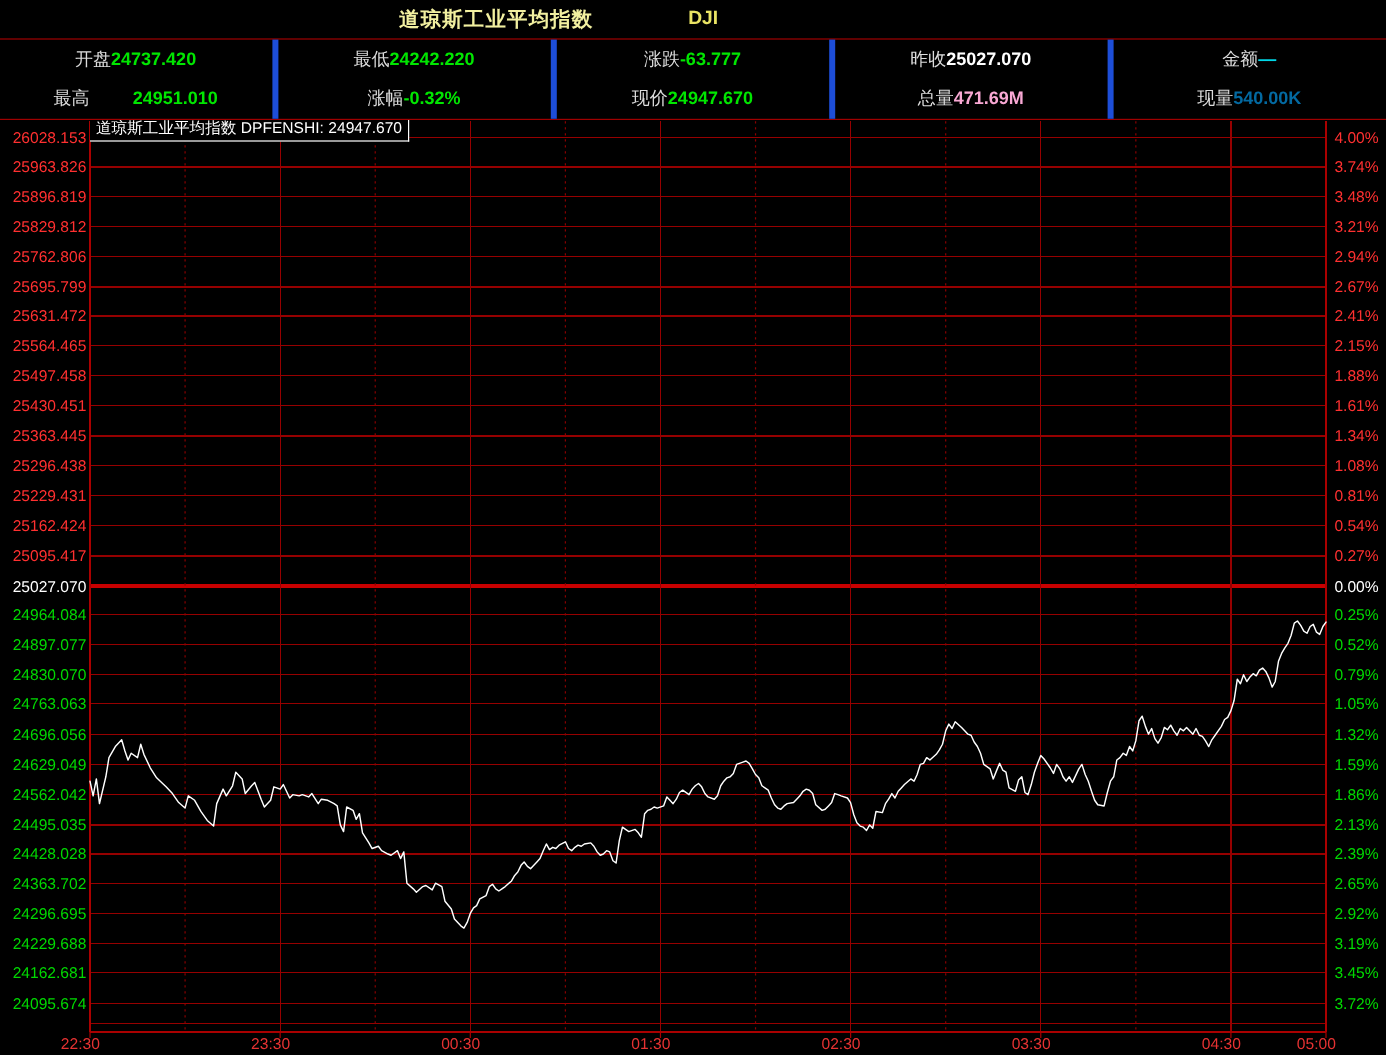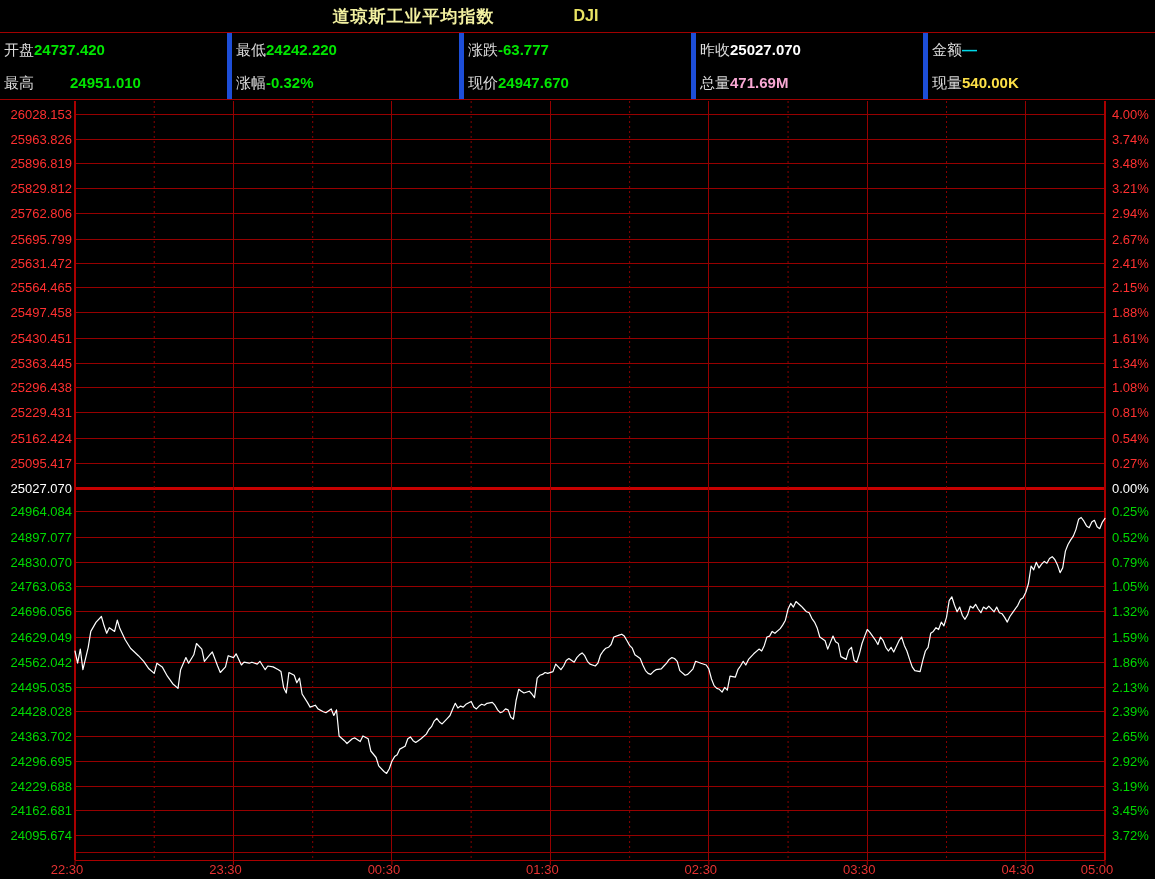--- a/index.html
+++ b/index.html
@@ -8,21 +8,21 @@
   .title-bar{position:absolute;left:0;top:0;width:1155px;height:32px;display:flex;
              justify-content:center;align-items:center;z-index:3;}
   .title-inner{display:flex;align-items:center;transform:translateX(-112px);}
   .main-title{color:#f2f0a0;font-size:17px;font-weight:bold;letter-spacing:1px;}
   .symbol{color:#eae464;font-size:16px;font-weight:bold;margin-left:55px;padding-left:24px;}
   .quote-panel{position:absolute;left:0;top:32px;width:1155px;height:68px;
                border-top:1px solid #a00000;border-bottom:1px solid #a00000;
                display:flex;z-index:3;background:#000;box-sizing:border-box;}
   .quote-col{flex:1 1 0;box-sizing:border-box;}
   .quote-col + .quote-col{border-left:5px solid #1d4ed8;}
-  .q-cell{height:33px;line-height:33px;display:flex;justify-content:flex-start;
+  .q-cell{height:33px;line-height:33px;display:flex;justify-content:center;
           padding:0 5px 0 4px;}
   .q-label{color:#dcdcdc;font-size:15px;}
   .q-value{font-size:15px;font-weight:bold;}
   .chart-label-box{position:absolute;left:75px;top:96px;height:20px;line-height:20px;
                    padding:0 5px;background:#000;border:1px solid #ffffff;border-left:none;
                    color:#ffffff;font-size:13px;white-space:nowrap;z-index:2;}
   svg.chart{position:absolute;left:0;top:0;z-index:1;}
   svg .ax{font-family:"Liberation Sans","DejaVu Sans",sans-serif;font-size:13px;}
 </style>
 </head>
@@ -78,25 +78,26 @@
         <span class="q-value" style="color: #f9a8d4;">471.69M</span>
       </div>
     </div>
     <div class="quote-col">
       <div class="q-cell">
         <span class="q-label">金额</span>
         <span class="q-value" style="color: rgb(0, 216, 232);">—</span>
       </div>
       <div class="q-cell">
         <span class="q-label">现量</span>
-        <span class="q-value" style="color: #fde047;">540.00K</span>
+        <span class="q-value" style="color: #0369a1;">540.00K</span>
       </div>
     </div>
   </div>
 
+  <div class="chart-label-box">道琼斯工业平均指数 DPFENSHI: 24947.670</div>
 
   <svg class="chart" id="chart-svg" width="1155" height="879" viewBox="0 0 1155 879">
       <line x1="75" x2="1105" y1="114.89999999999998" y2="114.89999999999998" stroke="#960000" stroke-width="1" shape-rendering="crispEdges"></line>
       <text x="72" y="119.39999999999998" text-anchor="end" fill="#ff3030" class="ax">26028.153</text>
       <text x="1112" y="119.39999999999998" fill="#ff3030" class="ax">4.00%</text>
       <line x1="75" x2="1105" y1="139.18399999999997" y2="139.18399999999997" stroke="#960000" stroke-width="1" shape-rendering="crispEdges"></line>
       <text x="72" y="143.68399999999997" text-anchor="end" fill="#ff3030" class="ax">25963.826</text>
       <text x="1112" y="143.68399999999997" fill="#ff3030" class="ax">3.74%</text>
       <line x1="75" x2="1105" y1="163.46799999999996" y2="163.46799999999996" stroke="#960000" stroke-width="1" shape-rendering="crispEdges"></line>
       <text x="72" y="167.96799999999996" text-anchor="end" fill="#ff3030" class="ax">25896.819</text>

